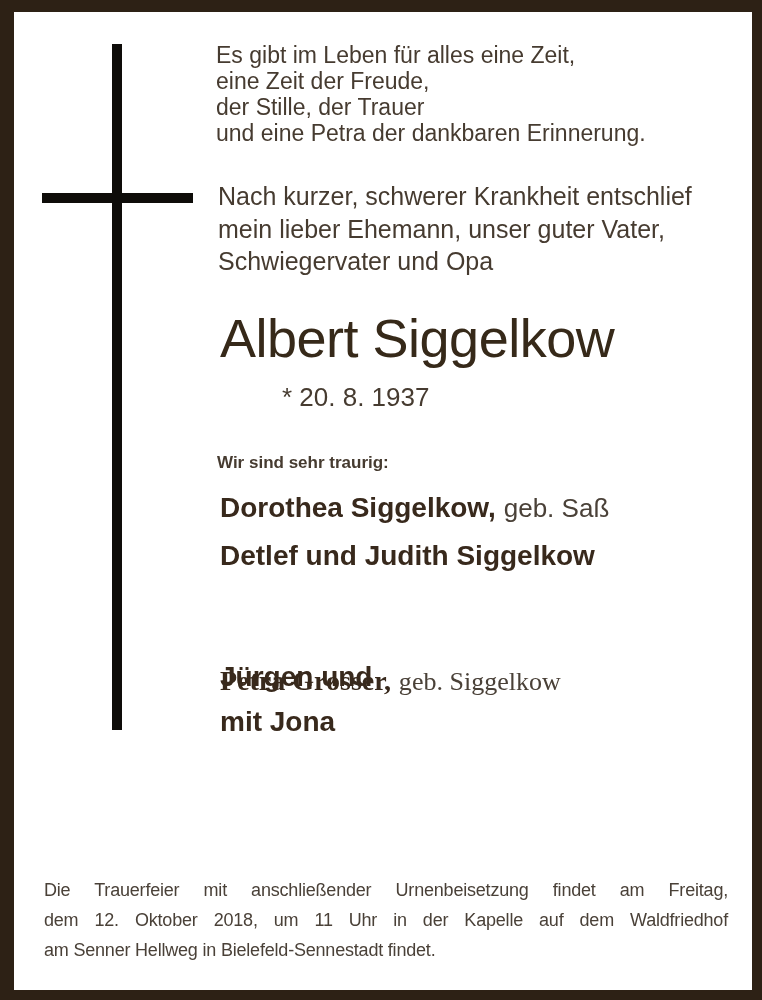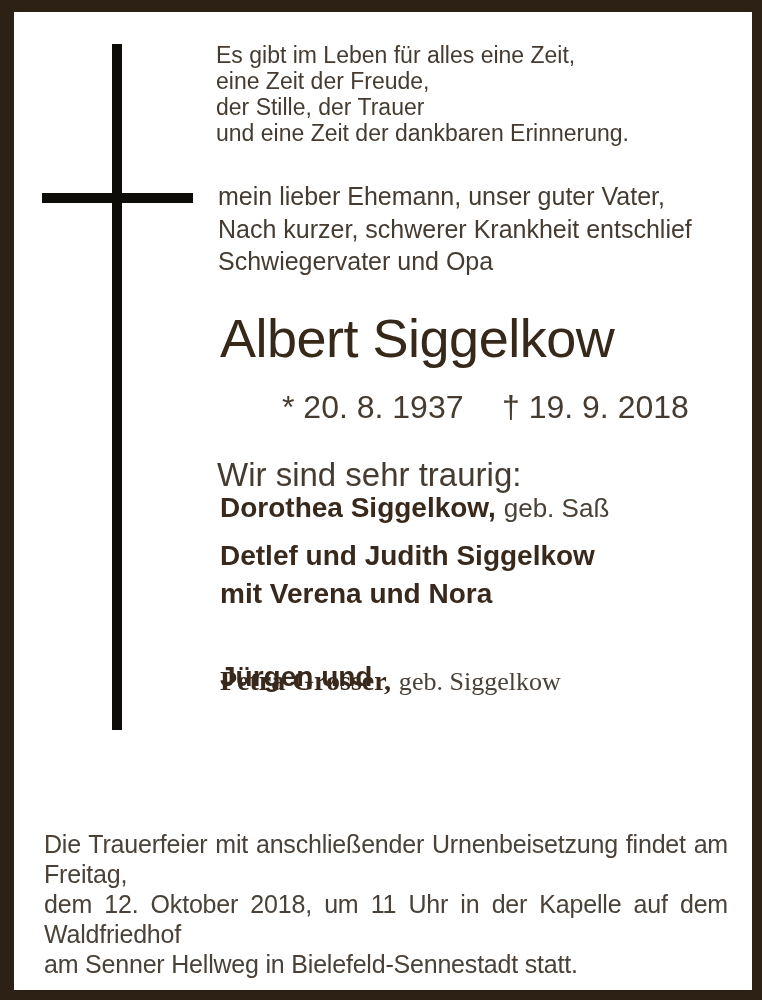--- a/index.html
+++ b/index.html
@@ -17,80 +17,79 @@
   }
   .abs{position:absolute;}
   
   .cross-v{left:98px;top:32px;width:10px;height:686px;background:var(--cross,#0e0c09);}
   .cross-h{left:28px;top:181px;width:151px;height:10px;background:var(--cross,#0e0c09);}
   
   .poem{left:202px;top:30px;font-size:23px;line-height:26px;color:var(--body_text,#463b30);}
   .intro{left:204px;top:168px;font-size:25px;line-height:32.5px;color:var(--body_text,#463b30);}
   .name{left:206px;top:292px;font-size:54px;line-height:68px;font-weight:400;
         color:var(--name_text,#362919);letter-spacing:-0.5px;white-space:nowrap;}
-  .dates{top:380px;font-size:32px;line-height:30px;color:var(--body_text,#463b30);white-space:nowrap;}
+  .dates{top:370px;font-size:26px;line-height:30px;color:var(--body_text,#463b30);white-space:nowrap;}
   .date-birth{left:268px;}
   .date-death{left:488px;}
-  .lead{left:203px;top:448px;font-size:33px;line-height:30px;color:var(--body_text,#463b30);}
+  .lead{left:203px;top:436px;font-size:17px;line-height:30px;color:var(--body_text,#463b30);font-weight:bold;}
   .fam{left:206px;font-size:28px;line-height:34px;color:var(--strong_text,#38291c);white-space:nowrap;}
   .fam .strong{font-weight:600;}
   .fam .light{font-weight:400;font-size:0.93em;color:var(--light_text,#4a4138);margin-left:0.3em;}
   .fam-0{top:479px;} .fam-1{top:527px;} .fam-2{top:565px;}
   .fam-3{top:648px;} .fam-4{top:652px;font-family:Liberation Serif, serif;} .fam-5{top:693px;}
   .contact{left:30px;top:769px;font-size:26px;line-height:33px;color:var(--body_text,#463b30);white-space:nowrap;}
-  .service{left:30px;top:817px;width:684px;font-size:25px;line-height:30px;
+  .service{left:30px;top:863px;width:684px;font-size:18px;line-height:30px;
            color:var(--light_text,#4a4138);letter-spacing:-0.2px;}
   .service .just{text-align:justify;text-align-last:justify;}
 </style>
 </head>
 <body>
 
 <div class="page">
   <div class="paper">
 
     <div class="abs cross-v"></div>
     <div class="abs cross-h"></div>
 
     <div class="abs poem">
       <div>Es gibt im Leben für alles eine Zeit,</div>
       <div>eine Zeit der Freude,</div>
       <div>der Stille, der Trauer</div>
-      <div>und eine Zeit der dankbaren Erinnerung.</div>
+      <div>und eine Petra der dankbaren Erinnerung.</div>
     </div>
 
     <div class="abs intro">
+      <div>Nach kurzer, schwerer Krankheit entschlief</div>
       <div>mein lieber Ehemann, unser guter Vater,</div>
-      <div>Nach kurzer, schwerer Krankheit entschlief</div>
       <div>Schwiegervater und Opa</div>
     </div>
 
     <div class="abs name">Albert Siggelkow</div>
 
     <div class="abs dates date-birth">* 20. 8. 1937</div>
-    <div class="abs dates date-death">† 19. 9. 2018</div>
 
     <div class="abs lead">Wir sind sehr traurig:</div>
 
     <div class="abs fam fam-0">
       <span class="strong">Dorothea Siggelkow,</span><span class="light">geb. Saß</span>
     </div>
     <div class="abs fam fam-1">
       <span class="strong">Detlef und Judith Siggelkow</span><span class="light"></span>
     </div>
-    <div class="abs fam fam-2">
-      <span class="strong">mit Verena und Nora</span><span class="light"></span>
-    </div>
     <div class="abs fam fam-3">
       <span class="strong">Jürgen und</span><span class="light"></span>
     </div>
     <div class="abs fam fam-4">
       <span class="strong">Petra Grosser,</span><span class="light">geb. Siggelkow</span>
     </div>
+    <div class="abs fam fam-5">
+      <span class="strong">mit Jona</span><span class="light"></span>
+    </div>
 
 
     <div class="abs service">
       <div class="just">Die Trauerfeier mit anschließender Urnenbeisetzung findet am Freitag,</div>
       <div class="just">dem 12. Oktober 2018, um 11 Uhr in der Kapelle auf dem Waldfriedhof</div>
-      <div>am Senner Hellweg in Bielefeld-Sennestadt statt.</div>
+      <div>am Senner Hellweg in Bielefeld-Sennestadt findet.</div>
     </div>
 
   </div>
 </div>
 
 </body></html>

